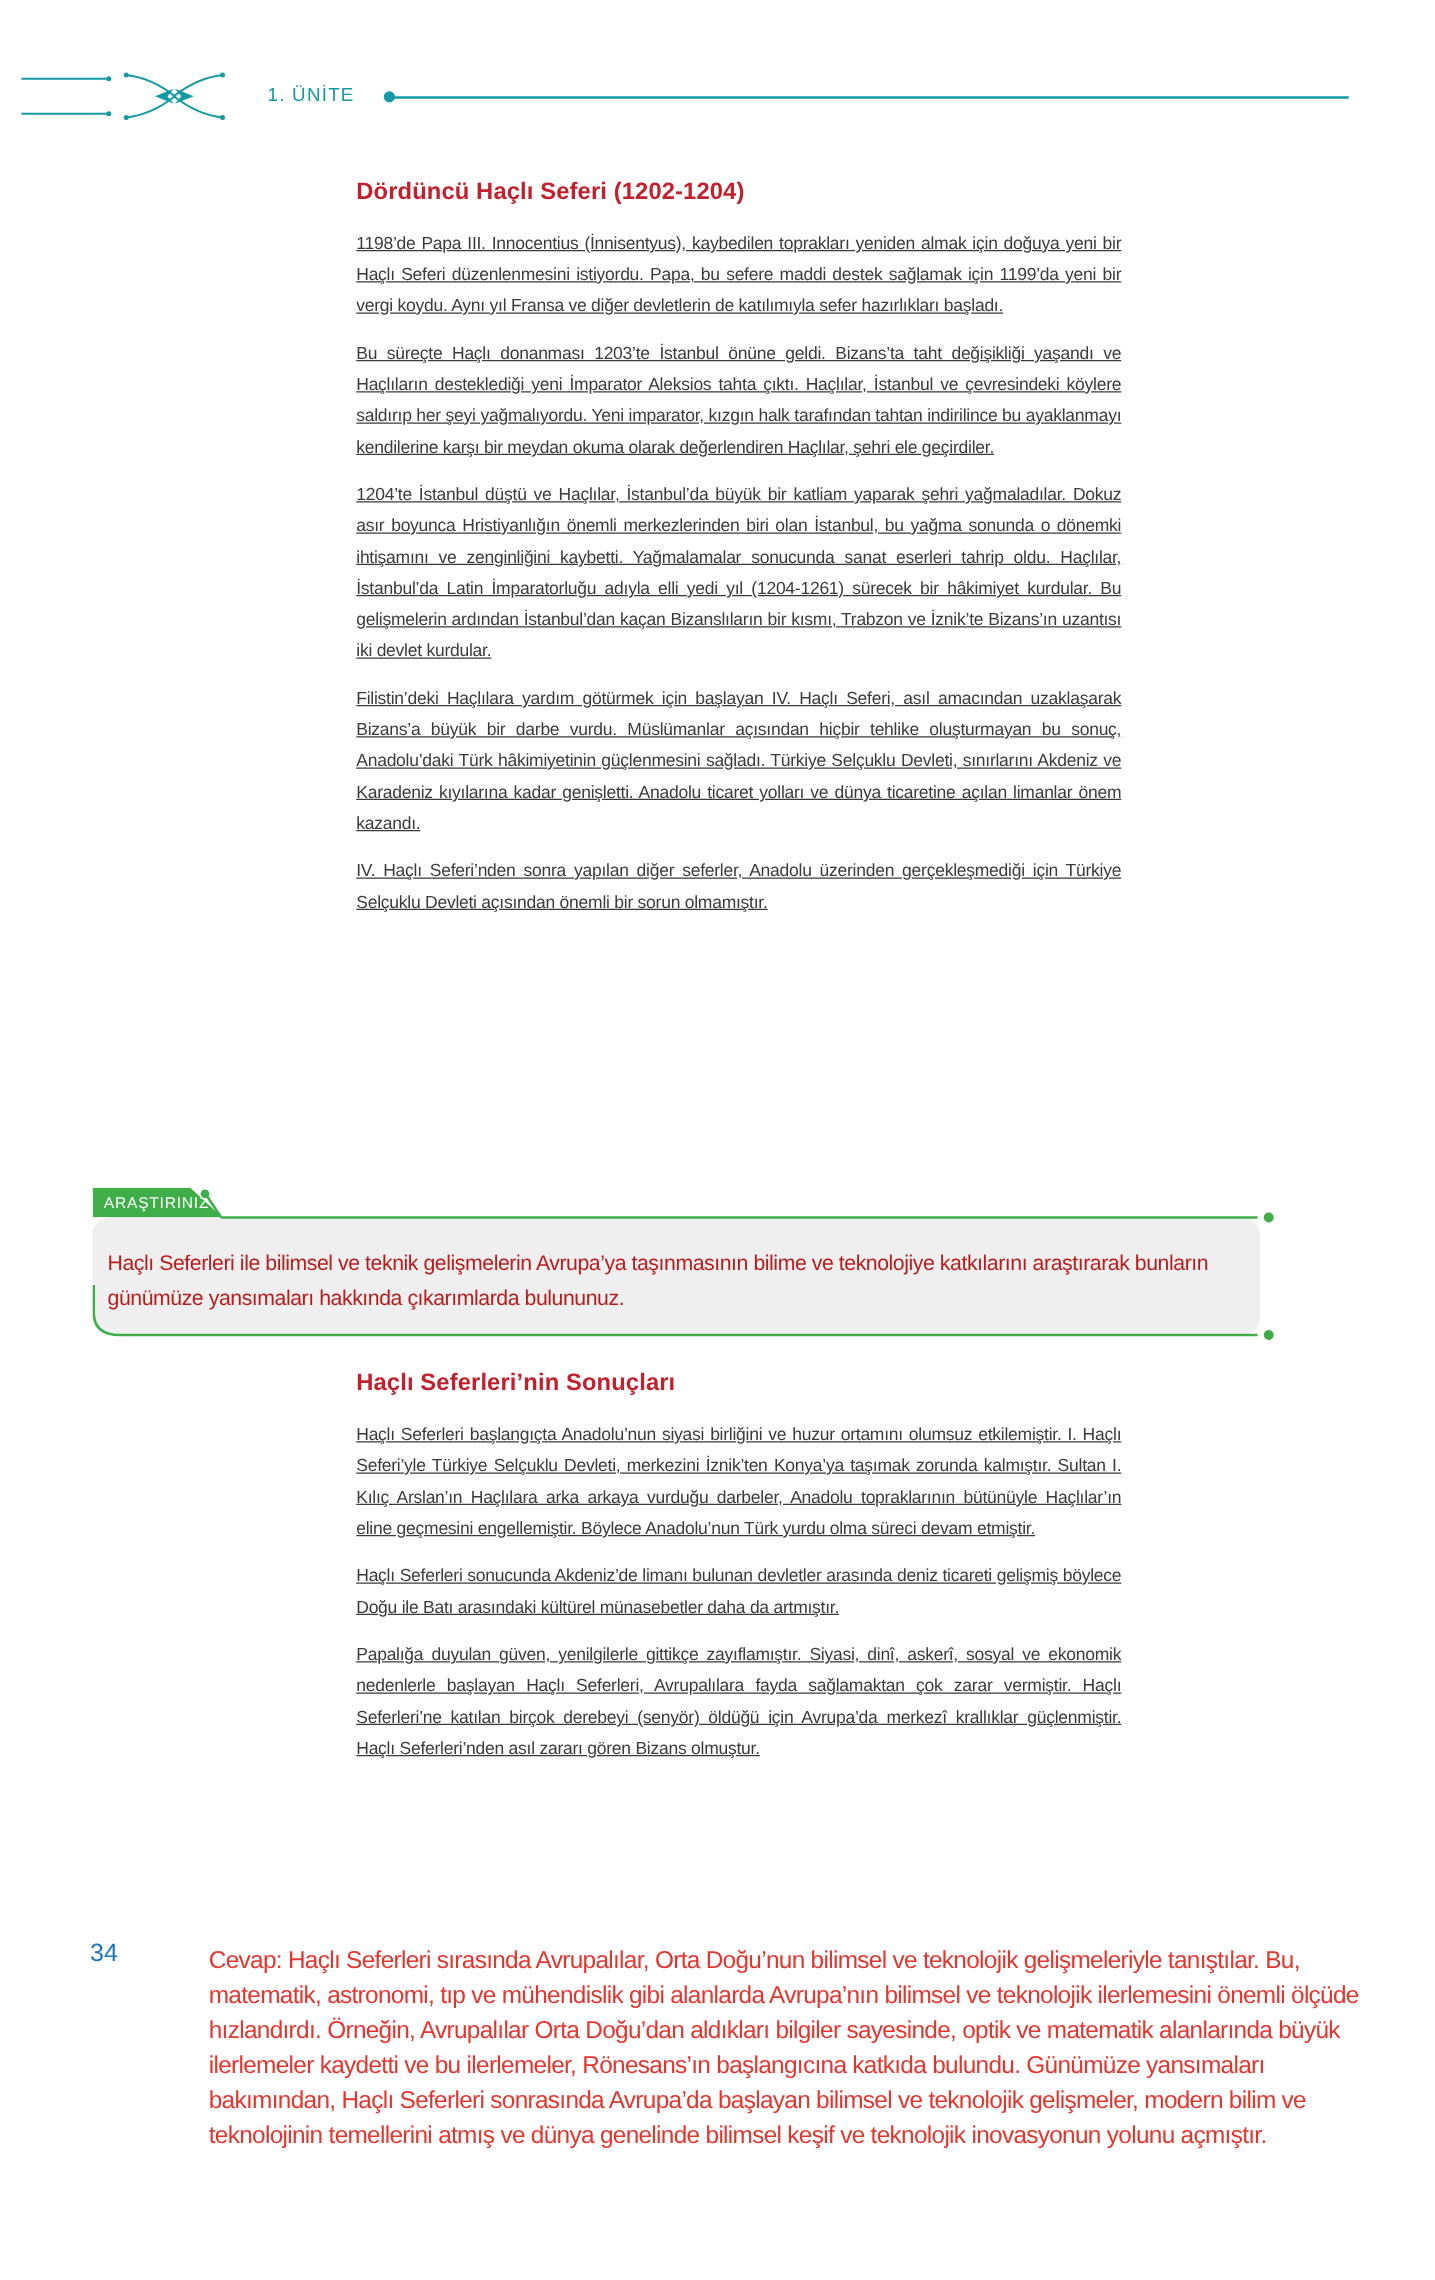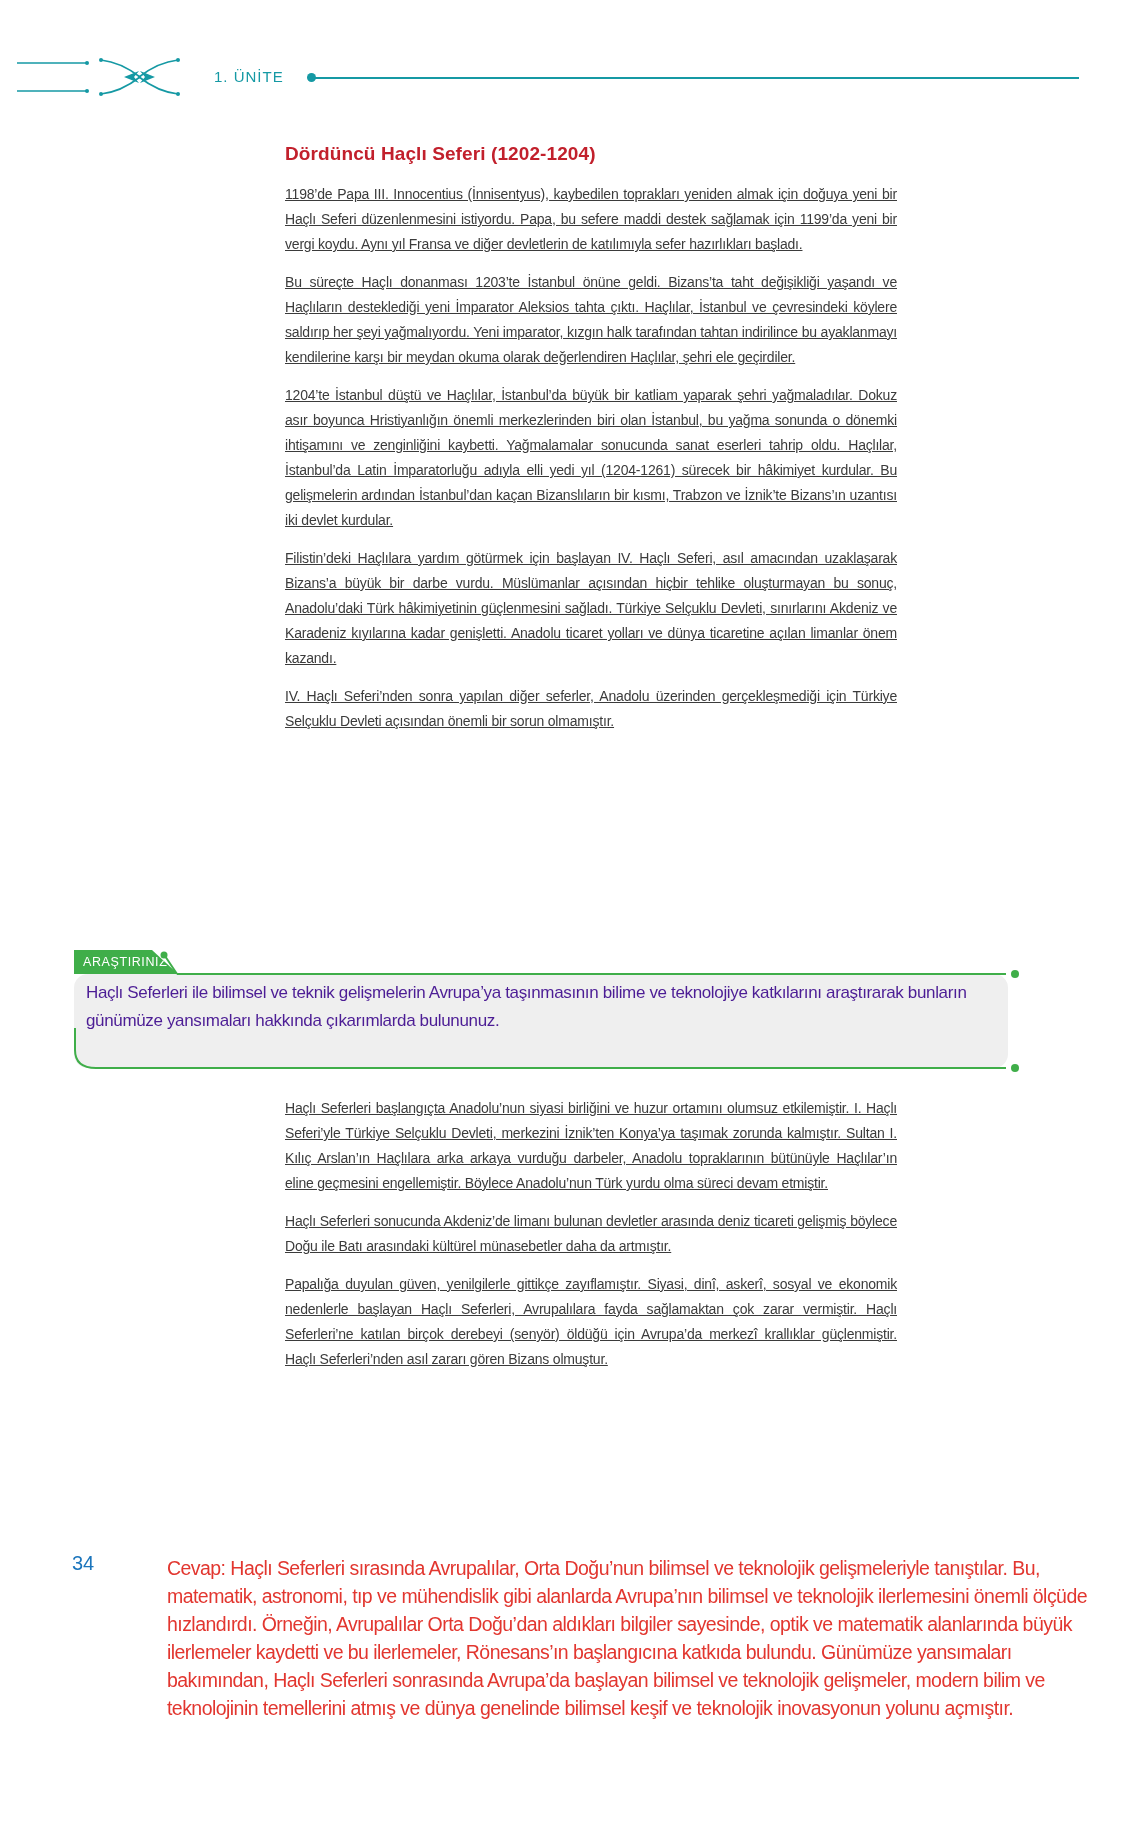--- a/index.html
+++ b/index.html
@@ -54,22 +54,22 @@
   }
   .research-tab-label {
     display: block; color: #ffffff; font-size: 12.5px;
     letter-spacing: 0.6px; line-height: 24px; padding-left: 9px;
   }
   .research-body {
     position: absolute; left: 0; top: 24px; width: 934px; height: 94px;
     background: #EFEFEF; border-radius: 14px;
   }
   .research-text {
-    padding: 5px 26px 0 12px;
-    font-size: 17px; line-height: 28px; color: #4c1d95;
+    padding: 23px 26px 0 12px;
+    font-size: 17px; line-height: 28px; color: #b91c1c;
     letter-spacing: -0.35px;
   }
   .research-lines { position: absolute; left: 0; top: 0; pointer-events: none; z-index: 3; }
 
   
   .page-number {
     position: absolute; left: 72px; top: 1552px;
     color: #1B75BC; font-size: 20px; font-weight: normal;
   }
   .answer-text {
@@ -131,20 +131,21 @@
       </g>
       <g fill="#3FAE49">
         <circle cx="90" cy="5" r="3.5"></circle>
         <circle cx="941" cy="24" r="4"></circle>
         <circle cx="941" cy="118" r="4"></circle>
       </g>
     </svg>
   </div>
 
   <div class="content content-2">
+    <h2 class="section-heading">Haçlı Seferleri’nin Sonuçları</h2>
     <p class="body-par">Haçlı Seferleri başlangıçta Anadolu’nun siyasi birliğini ve huzur ortamını olumsuz etkilemiştir. I. Haçlı Seferi’yle Türkiye Selçuklu Devleti, merkezini İznik’ten Konya’ya taşımak zorunda kalmıştır. Sultan I. Kılıç Arslan’ın Haçlılara arka arkaya vurduğu darbeler, Anadolu topraklarının bütünüyle Haçlılar’ın eline geçmesini engellemiştir. Böylece Anadolu’nun Türk yurdu olma süreci devam etmiştir.</p>
     <p class="body-par">Haçlı Seferleri sonucunda Akdeniz’de limanı bulunan devletler arasında deniz ticareti gelişmiş böylece Doğu ile Batı arasındaki kültürel münasebetler daha da artmıştır.</p>
     <p class="body-par">Papalığa duyulan güven, yenilgilerle gittikçe zayıflamıştır. Siyasi, dinî, askerî, sosyal ve ekonomik nedenlerle başlayan Haçlı Seferleri, Avrupalılara fayda sağlamaktan çok zarar vermiştir. Haçlı Seferleri’ne katılan birçok derebeyi (senyör) öldüğü için Avrupa’da merkezî krallıklar güçlenmiştir. Haçlı Seferleri’nden asıl zararı gören Bizans olmuştur.</p>
   </div>
 
   <div class="page-number">34</div>
   <div class="answer-text">Cevap: Haçlı Seferleri sırasında Avrupalılar, Orta Doğu’nun bilimsel ve teknolojik gelişmeleriyle tanıştılar. Bu, matematik, astronomi, tıp ve mühendislik gibi alanlarda Avrupa’nın bilimsel ve teknolojik ilerlemesini önemli ölçüde hızlandırdı. Örneğin, Avrupalılar Orta Doğu’dan aldıkları bilgiler sayesinde, optik ve matematik alanlarında büyük ilerlemeler kaydetti ve bu ilerlemeler, Rönesans’ın başlangıcına katkıda bulundu. Günümüze yansımaları bakımından, Haçlı Seferleri sonrasında Avrupa’da başlayan bilimsel ve teknolojik gelişmeler, modern bilim ve teknolojinin temellerini atmış ve dünya genelinde bilimsel keşif ve teknolojik inovasyonun yolunu açmıştır.</div>
 
 </div>
 

